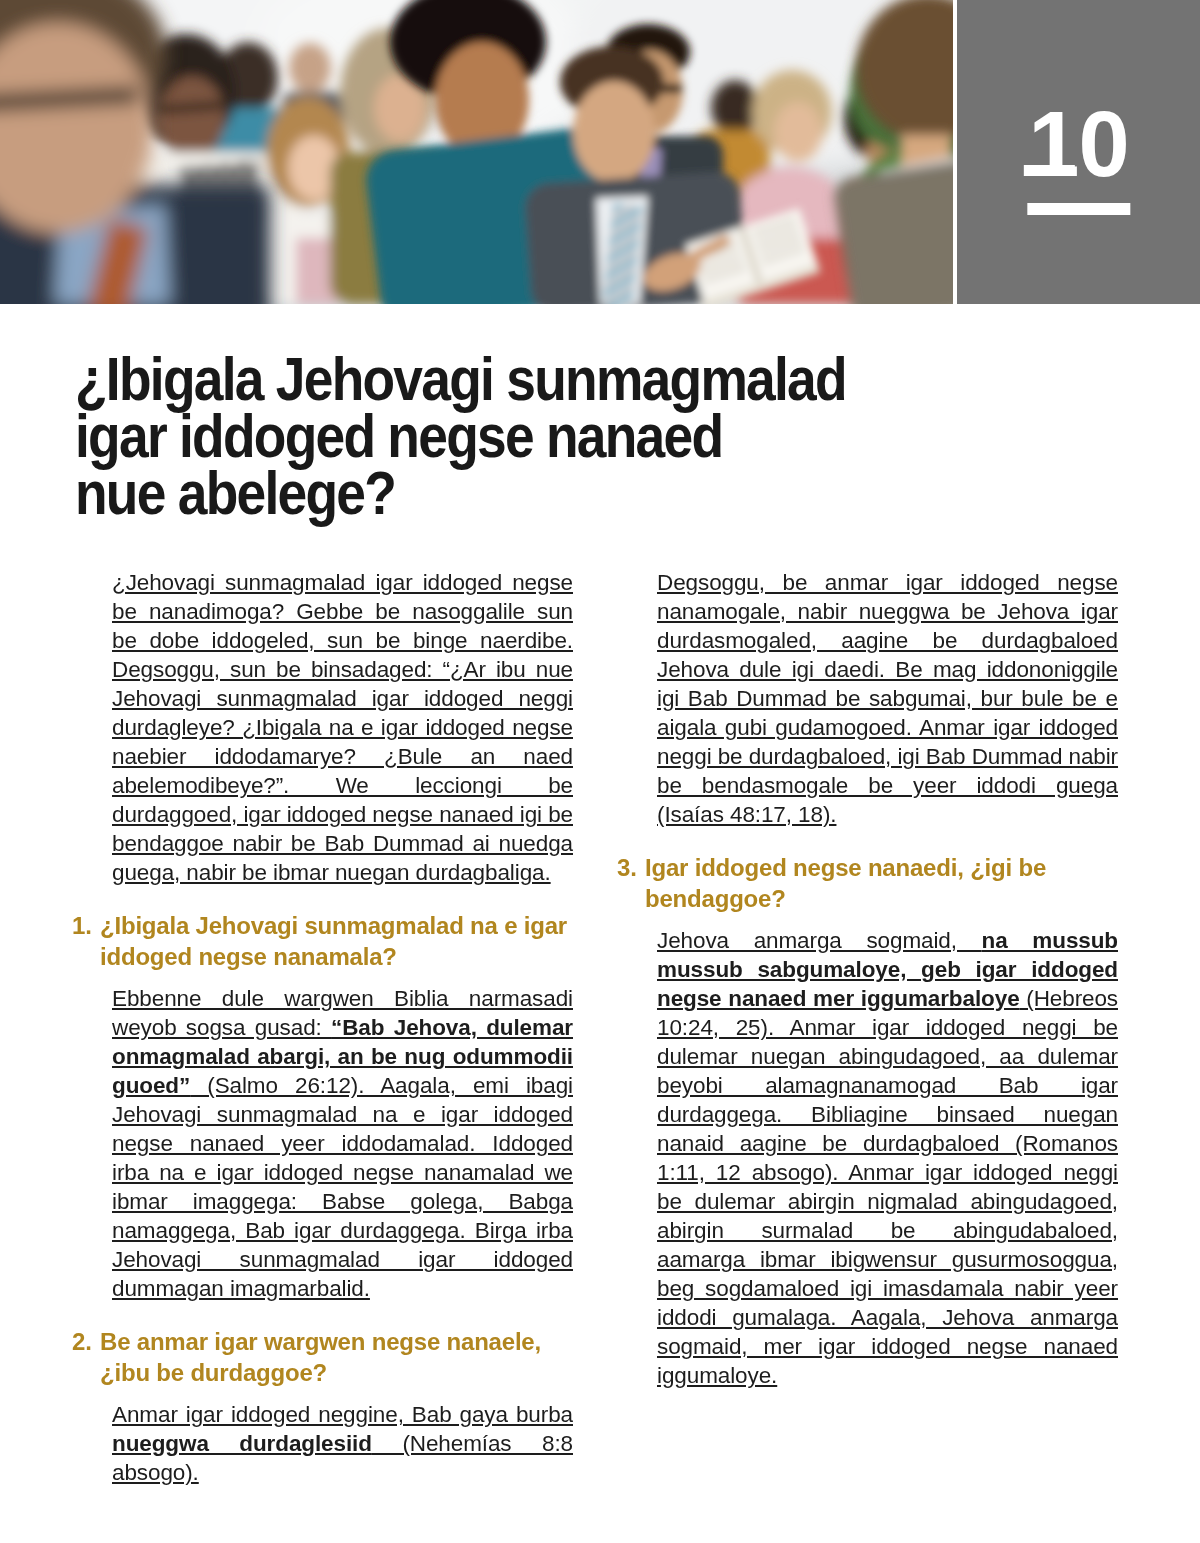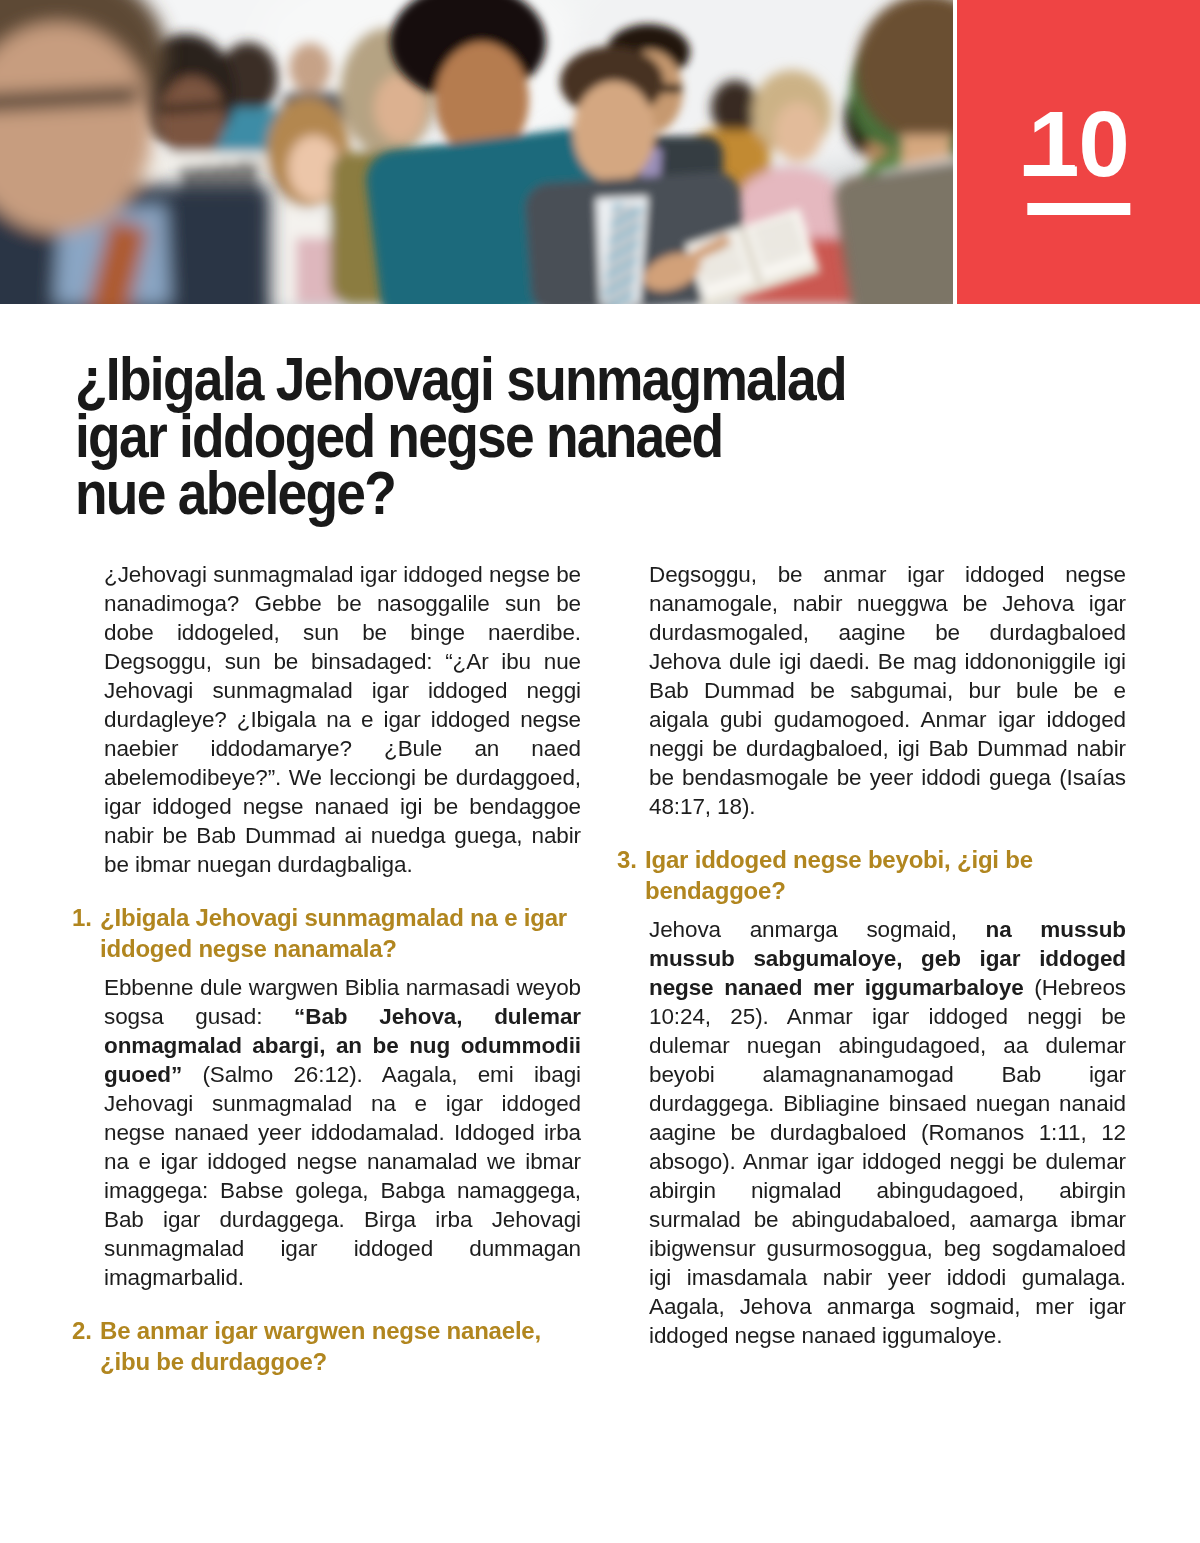--- a/index.html
+++ b/index.html
@@ -32,22 +32,22 @@
     position:absolute;left:75px;top:350px;color:#191919;
     font-weight:700;font-size:62px;line-height:57px;letter-spacing:-2px;
     transform:scaleX(.86);transform-origin:0 0;white-space:nowrap;
   }
   
   .columns{
     position:absolute;left:100px;top:556px;display:flex;gap:60px;
   }
   .col{width:485px;}
   .para{
-    margin:4px;font-size:22.5px;line-height:29px;color:#1d1d1d;
-    text-align:justify;letter-spacing:-0.1px;
+    margin:12px;font-size:22.5px;line-height:29px;color:#1d1d1d;
+    text-align:justify;letter-spacing:-0.1px;text-decoration:underline;
   }
   .para .bold{font-weight:700;}
   .question{
     display:flex;margin:23px 0 9px -28px;color:#b1861f;
     font-weight:700;font-size:24px;line-height:31px;letter-spacing:-0.2px;
     text-align:left;
   }
   .qnum{flex:none;width:28px;}
 </style>
 </head>
@@ -175,21 +175,21 @@
       <rect x="-50" y="185" width="320" height="180" rx="10" fill="#2c3644"></rect>
       <polygon points="60,215 165,205 170,304 55,304" fill="#8aa6c4"></polygon>
       <rect x="100" y="222" width="40" height="95" rx="6" fill="#ad5a2e" transform="rotate(14 120 260)"></rect>
       <ellipse cx="52" cy="55" rx="115" ry="90" fill="#5d4936"></ellipse>
       <ellipse cx="58" cy="128" rx="95" ry="105" fill="#c79d7f"></ellipse>
       <rect x="-30" y="92" width="168" height="16" fill="#241c13" transform="rotate(-3 40 100)"></rect>
     </g>
   </svg>
 </div>
 
-<div class="chapter" id="chapterBlock" style="background: #ef4444;">
+<div class="chapter" id="chapterBlock" style="background: #737373;">
   <div class="num-wrap">
     <span class="num">10</span>
     <span class="num-foot"></span>
     <span class="num-bar"></span>
   </div>
 </div>
 
 <div class="title">
   <div>¿Ibigala Jehovagi sunmagmalad</div>
   <div>igar iddoged negse nanaed</div>
@@ -201,22 +201,23 @@
       <p class="para"><span>¿Jehovagi sunmagmalad igar iddoged negse be nanadimoga? Gebbe be nasoggalile sun be dobe iddogeled, sun be binge naerdibe. Degsoggu, sun be binsadaged: “¿Ar ibu nue Jehovagi sunmagmalad igar iddoged neggi durdagleye? ¿Ibigala na e igar iddoged negse naebier iddodamarye? ¿Bule an naed abelemodibeye?”. We lecciongi be durdaggoed, igar iddoged negse nanaed igi be bendaggoe nabir be Bab Dummad ai nuedga guega, nabir be ibmar nuegan durdagbaliga.</span></p>
       <div class="question" style="color: rgb(177, 134, 31);">
         <span class="qnum">1.</span>
         <span>¿Ibigala Jehovagi sunmagmalad na e igar iddoged negse nanamala?</span>
       </div>
       <p class="para"><span>Ebbenne dule wargwen Biblia narmasadi weyob sogsa gusad: </span><span class="bold">“Bab Jehova, dulemar onmagmalad abargi, an be nug odummodii guoed”</span><span> (Salmo 26:12). Aagala, emi ibagi Jehovagi sunmagmalad na e igar iddoged negse nanaed yeer iddodamalad. Iddoged irba na e igar iddoged negse nanamalad we ibmar imaggega: Babse golega, Babga namaggega, Bab igar durdaggega. Birga irba Jehovagi sunmagmalad igar iddoged dummagan imagmarbalid.</span></p>
       <div class="question" style="color: rgb(177, 134, 31);">
         <span class="qnum">2.</span>
         <span>Be anmar igar wargwen negse nanaele, ¿ibu be durdaggoe?</span>
       </div>
+      <p class="para"><span>Anmar igar iddoged neggine, Bab gaya burba </span><span class="bold">nueggwa durdaglesiid</span><span> (Nehemías 8:8 absogo).</span></p>
     </div>
   <div class="col">
       <p class="para"><span>Degsoggu, be anmar igar iddoged negse nanamogale, nabir nueggwa be Jehova igar durdasmogaled, aagine be durdagbaloed Jehova dule igi daedi. Be mag iddononiggile igi Bab Dummad be sabgumai, bur bule be e aigala gubi gudamogoed. Anmar igar iddoged neggi be durdagbaloed, igi Bab Dummad nabir be bendasmogale be yeer iddodi guega (Isaías 48:17, 18).</span></p>
       <div class="question" style="color: rgb(177, 134, 31);">
         <span class="qnum">3.</span>
-        <span>Igar iddoged negse beyobi, ¿igi be bendaggoe?</span>
+        <span>Igar iddoged negse nanaedi, ¿igi be bendaggoe?</span>
       </div>
       <p class="para"><span>Jehova anmarga sogmaid, </span><span class="bold">na mussub mussub sabgumaloye, geb igar iddoged negse nanaed mer iggumarbaloye</span><span> (Hebreos 10:24, 25). Anmar igar iddoged neggi be dulemar nuegan abingudagoed, aa dulemar beyobi alamagnanamogad Bab igar durdaggega. Bibliagine binsaed nuegan nanaid aagine be durdagbaloed (Romanos 1:11, 12 absogo). Anmar igar iddoged neggi be dulemar abirgin nigmalad abingudagoed, abirgin surmalad be abingudabaloed, aamarga ibmar ibigwensur gusurmosoggua, beg sogdamaloed igi imasdamala nabir yeer iddodi gumalaga. Aagala, Jehova anmarga sogmaid, mer igar iddoged negse nanaed iggumaloye.</span></p>
     </div>
 </div>
 
 </body></html>

